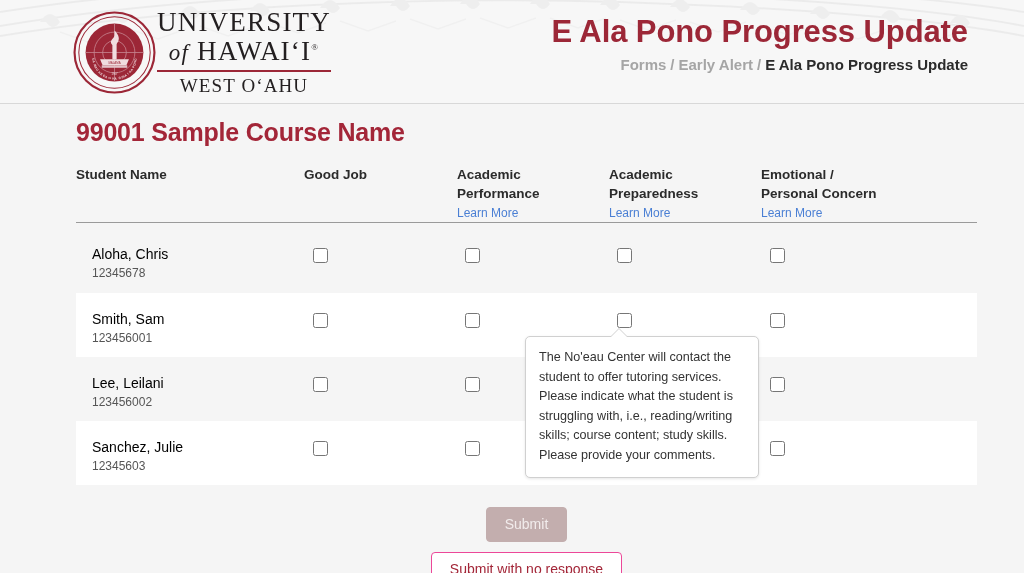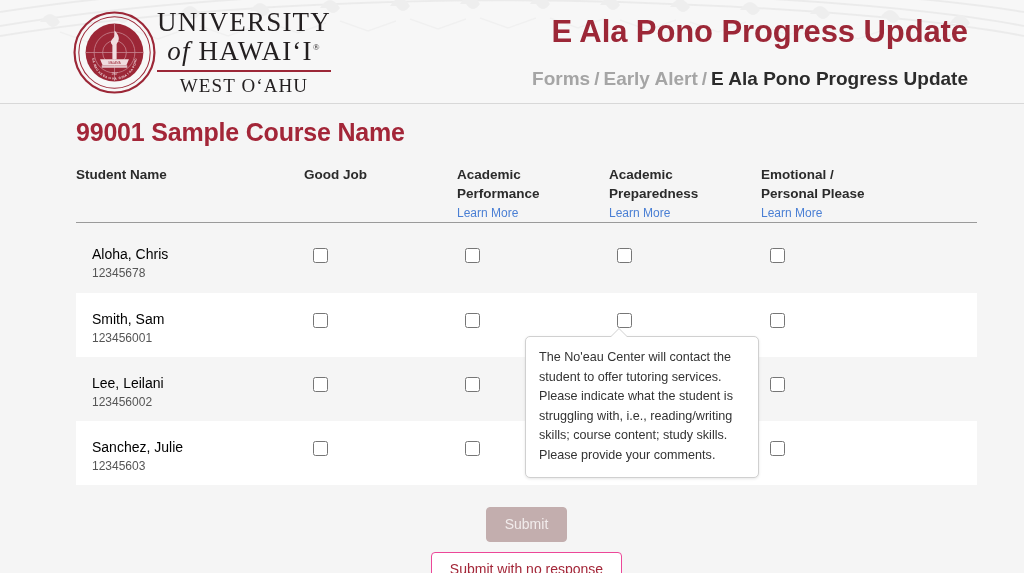--- a/index.html
+++ b/index.html
@@ -64,21 +64,21 @@
   }
   .wm-line2 {
     font-family: "Liberation Serif", serif;
     font-size: 27px;
     letter-spacing: 1.2px;
     color: #231f20;
     margin-top: 2px;
   }
   .wm-line2 .ital {
     font-style: italic;
-    font-size: 27px;
+    font-size: 23px;
   }
   .wm-rule {
     height: 2px;
     background: #9c2737;
     margin: 5px 0 4px 0;
   }
   .wm-line3 {
     font-family: "Liberation Serif", serif;
     font-size: 19px;
     letter-spacing: 1.1px;
@@ -94,22 +94,22 @@
   }
   .page-title {
     font-size: 31px;
     font-weight: bold;
     color: #9c2737;
     letter-spacing: -0.1px;
     line-height: 1.15;
     white-space: nowrap;
   }
   .breadcrumb {
-    margin-top: 18px;
-    font-size: 19px;
+    margin-top: 6px;
+    font-size: 15px;
     font-weight: bold;
     white-space: nowrap;
   }
   .crumb-muted { color: #a5a5a5; }
   .crumb-sep { color: #a5a5a5; margin: 0 4px; }
   .crumb-current { color: #2b2b2b; }
 
   
   .main {
     position: relative;
@@ -380,21 +380,21 @@
           <span class="learn-more">Learn More</span>
         </div>
 
         <div class="col-head c-prep">
           <span>Academic Preparedness</span>
           <span class="learn-more">Learn More</span>
         </div>
 
         <div class="col-head c-emot">
           <span style="white-space:pre-line">Emotional /
-Personal Please</span>
+Personal Concern</span>
           <span class="learn-more">Learn More</span>
         </div>
       </div>
 
       <div class="trow r1 odd">
         <div class="student-cell">
           <div class="student-name">Aloha, Chris</div>
           <div class="student-id">12345678</div>
         </div>
         <input type="checkbox" class="cbx cb-good" style="">

